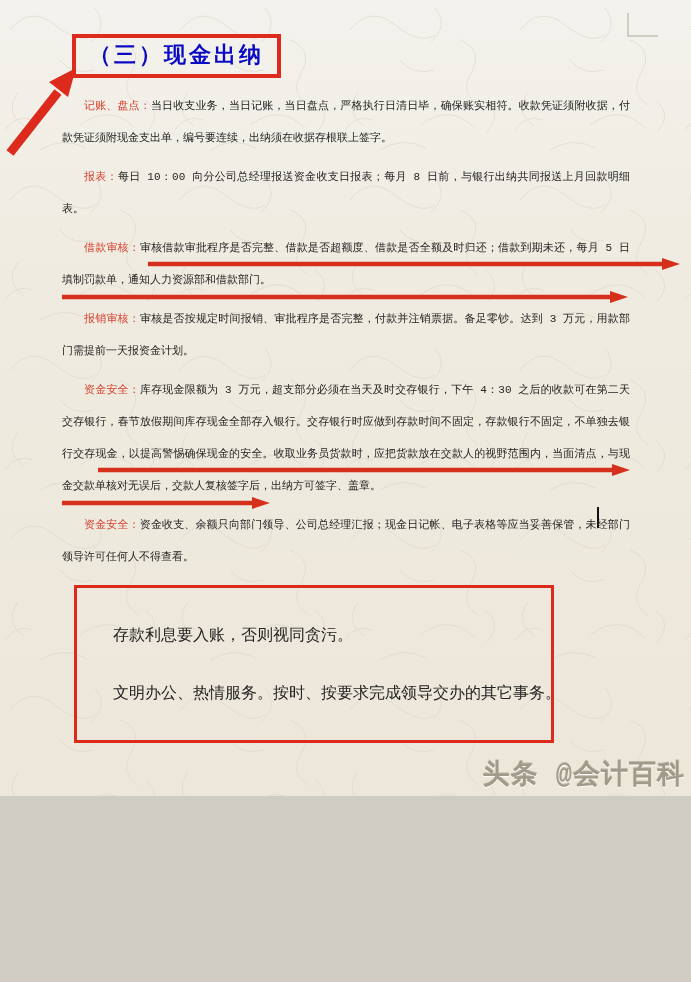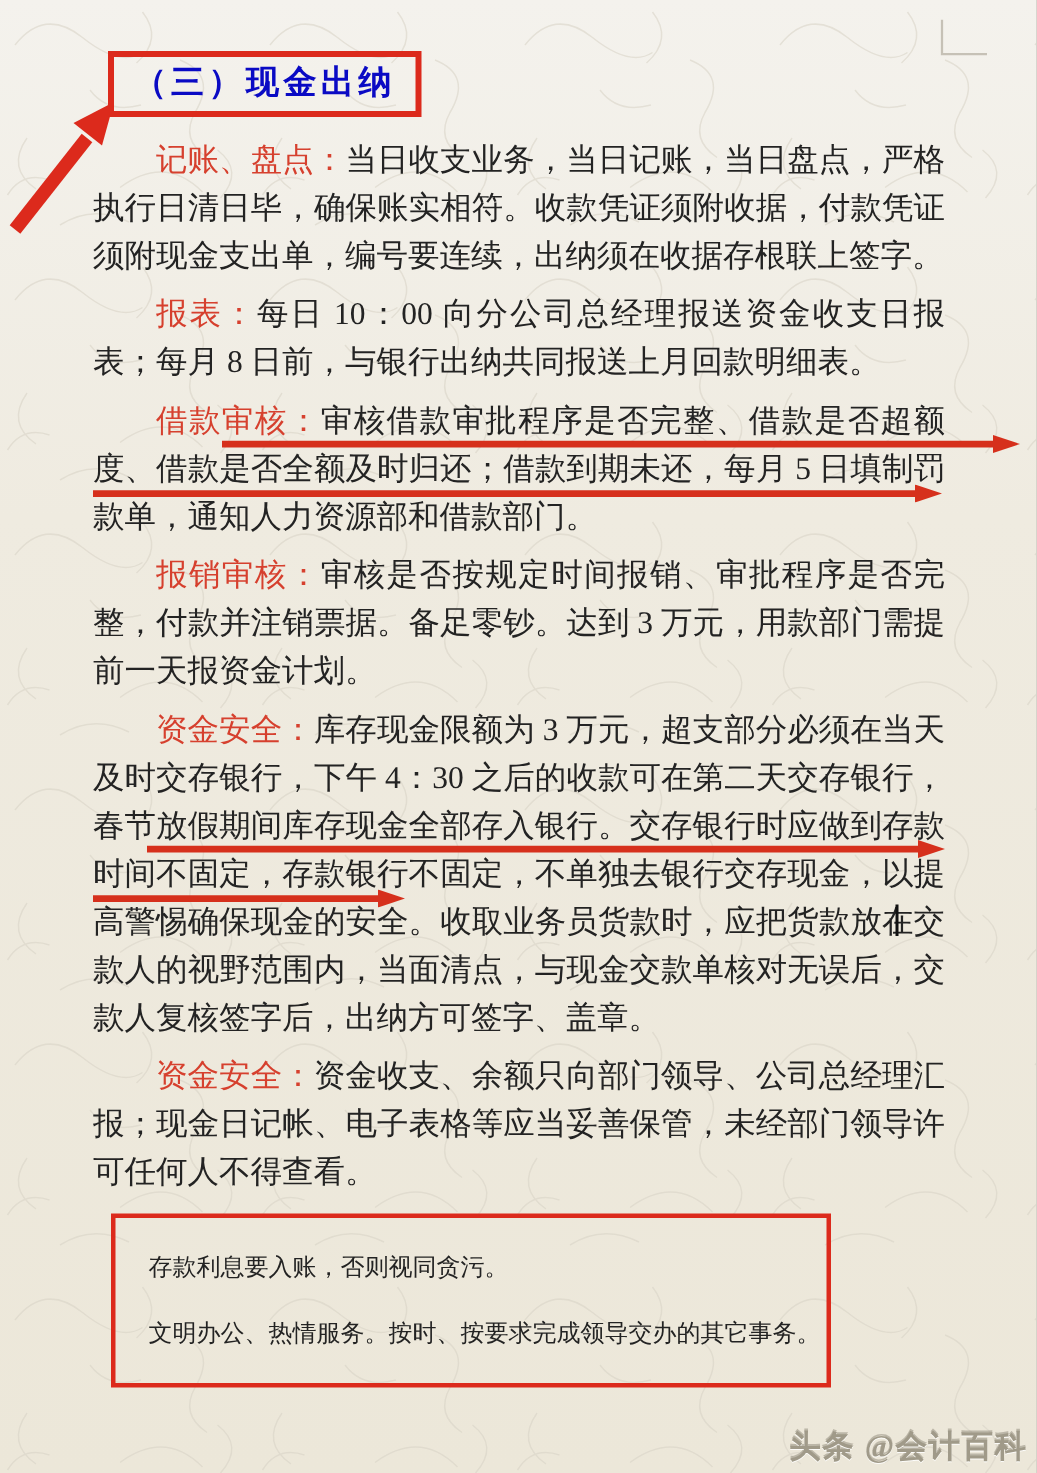--- a/index.html
+++ b/index.html
@@ -1,71 +1,71 @@
 <!DOCTYPE html>
 <html><head>
 <meta charset="utf-8">
 <style>
   html,body{margin:0;padding:0;background:#cfccc4;}
   .page{
     position:relative;
-    width:691px;height:982px;
+    width:691px;height:796px;
     margin:0 auto;
     background:linear-gradient(180deg,#f4f2ed 0%,#efebe0 35%,#ece7d9 100%);
     overflow:hidden;
-    font-family:Liberation Serif, serif;
+    font-family:Liberation Mono, monospace;
     color:#232323;
   }
   .texture{position:absolute;inset:0;pointer-events:none;}
   .content{position:absolute;left:62px;top:30px;width:568px;}
   .title-box{
     display:inline-block;
     margin:4px 0 12px 10px;
     border:4px solid #dc2a1c;
     padding:2px 13px 4px 13px;
     background:transparent;
   }
   .title-text{
     color:#0a0ac4;
     font-size:22px;
     font-weight:bold;
     letter-spacing:3px;
     white-space:nowrap;
   }
   p.body-par{
     margin:0 0 7px 0;
-    font-size:21px;
+    font-size:11px;
     line-height:32px;
     text-align:justify;
     text-indent:2em;
     position:relative;
   }
   .sec-label{color:#d6402e;}
   .rel{position:relative;}
   .under-arrow{position:absolute;pointer-events:none;}
   .text-cursor{
     position:absolute;left:535px;top:133px;
     width:2px;height:21px;background:#111;
   }
   .highlight-box{
     box-sizing:border-box;
     margin:12px 0 0 12px;
     width:480px;
     border:3px solid #dc2a1c;
     padding:10px 4px 8px 18px;
   }
   .highlight-box p{
-    margin:4px;
+    margin:18px;
     font-size:16px;
     line-height:40px;
     white-space:nowrap;
   }
   .watermark{
     position:absolute;right:6px;bottom:4px;
-    font-size:21px;font-weight:bold;letter-spacing:1px;
+    font-size:27px;font-weight:bold;letter-spacing:1px;
     color:#a09a89;
     text-shadow:0 1px 0 rgba(255,255,255,.85), 0 -1px 0 rgba(130,124,108,.45);
   }
   .title-arrow{position:absolute;left:2px;top:56px;pointer-events:none;}
   .corner-mark{position:absolute;left:626px;top:13px;pointer-events:none;}
 </style>
 </head>
 <body>
 
 <div class="page">

